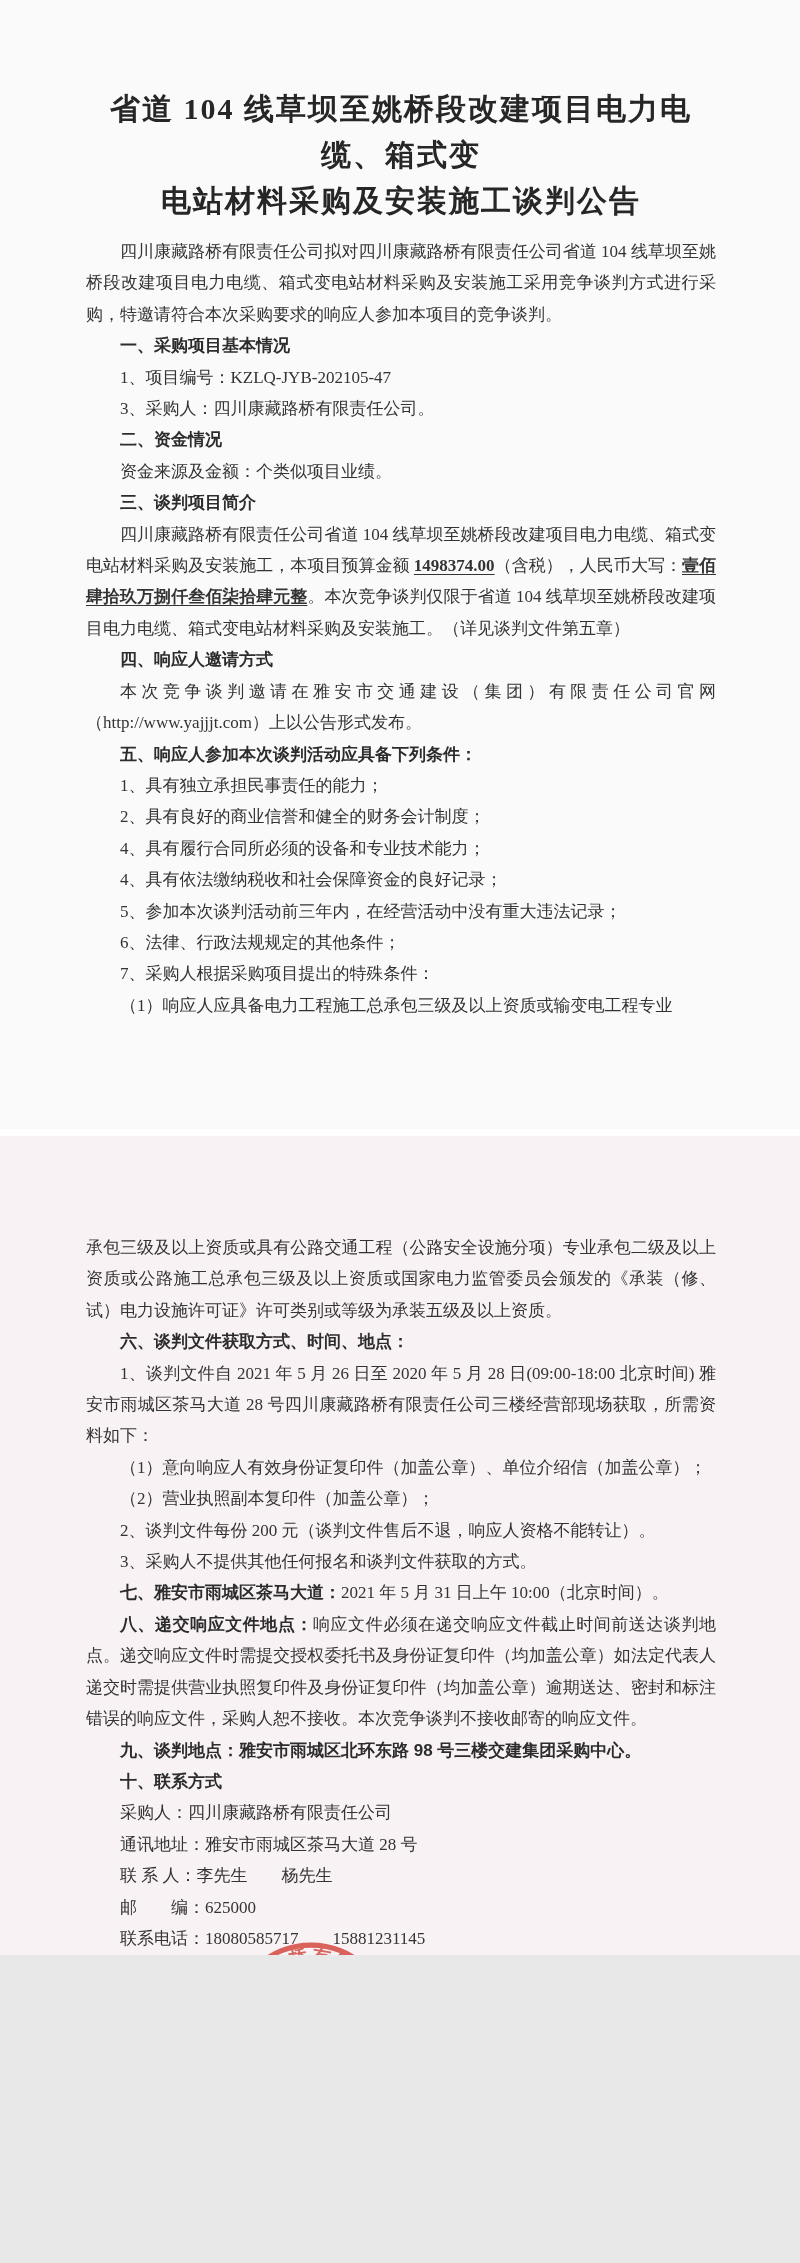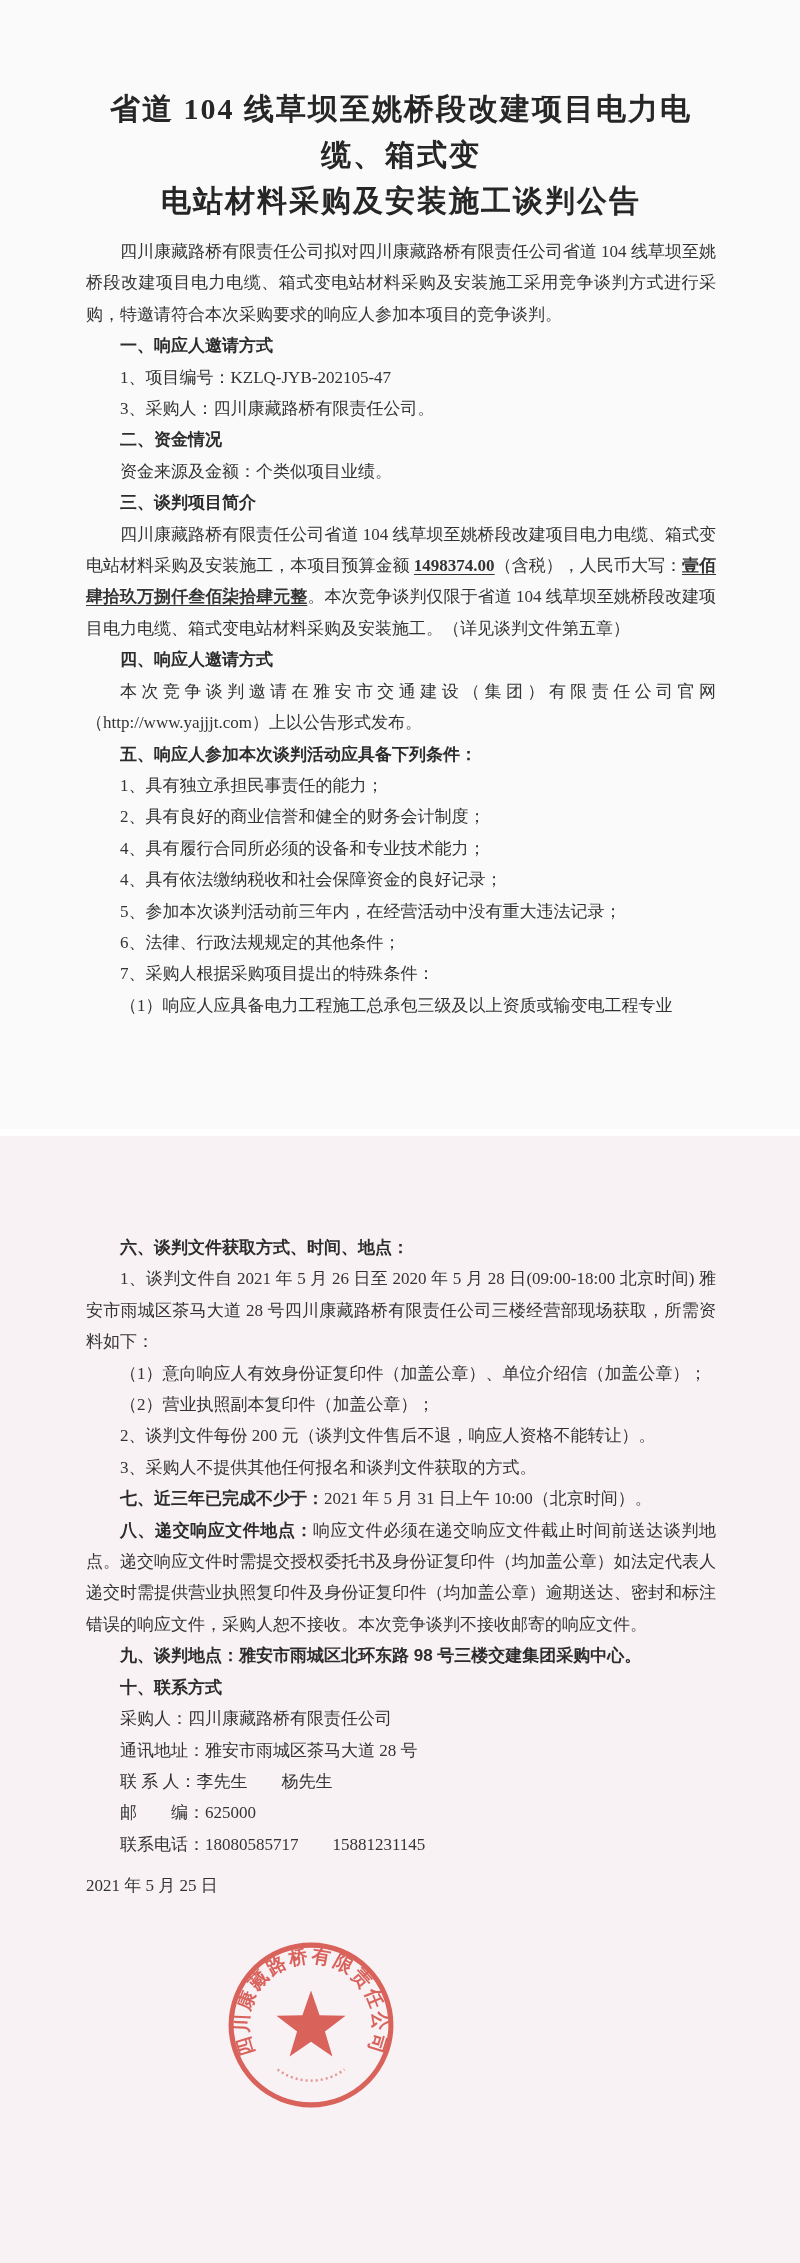--- a/index.html
+++ b/index.html
@@ -1,17 +1,17 @@
 <!DOCTYPE html>
 <html lang="zh"><head>
 <meta charset="utf-8">
 <style>
   html,body{margin:0;padding:0;background:#e8e8e8;}
   .doc{
-    width:800px;height:2263px;position:relative;margin:0 auto;
+    width:800px;height:1955px;position:relative;margin:0 auto;
     font-family:"Liberation Serif","DejaVu Serif",serif;
     color:#333;overflow:hidden;
   }
   .page{box-sizing:border-box;width:800px;overflow:hidden;}
   .page-1{height:1129px;background:#fbfafa;padding:86px 84px 0 86px;}
   .page-gap{height:7px;background:#ffffff;}
   .page-2{height:1127px;background:#f8f2f5;padding:96px 84px 0 86px;position:relative;}
   .doc-title{
     font-size:30px;font-weight:bold;text-align:center;line-height:46px;
     letter-spacing:2px;color:#262626;margin:0 0 12px 0;
@@ -30,21 +30,21 @@
 </head>
 <body>
 
 <div class="doc">
 
   <div class="page page-1">
     <h1 class="doc-title"><span>省道 104 线草坝至姚桥段改建项目电力电缆、箱式变</span><br><span>电站材料采购及安装施工谈判公告</span></h1>
 
     <div class="body-text">
       <p class="ind">四川康藏路桥有限责任公司拟对四川康藏路桥有限责任公司省道 104 线草坝至姚桥段改建项目电力电缆、箱式变电站材料采购及安装施工采用竞争谈判方式进行采购，特邀请符合本次采购要求的响应人参加本项目的竞争谈判。</p>
-      <p class="ind hd">一、响应人邀请方式</p>
+      <p class="ind hd">一、采购项目基本情况</p>
       <p class="ind">1、项目编号：KZLQ-JYB-202105-47</p>
       <p class="ind">3、采购人：四川康藏路桥有限责任公司。</p>
       <p class="ind hd">二、资金情况</p>
       <p class="ind">资金来源及金额：个类似项目业绩。</p>
       <p class="ind hd">三、谈判项目简介</p>
       <p class="ind"><span>四川康藏路桥有限责任公司省道 104 线草坝至姚桥段改建项目电力电缆、箱式变电站材料采购及安装施工，本项目预算金额 </span><span class="bu">1498374.00</span><span>（含税），人民币大写：</span><span class="bu">壹佰肆拾玖万捌仟叁佰柒拾肆元整</span><span>。本次竞争谈判仅限于省道 104 线草坝至姚桥段改建项目电力电缆、箱式变电站材料采购及安装施工。（详见谈判文件第五章）</span></p>
       <p class="ind hd">四、响应人邀请方式</p>
       <p class="ind">本次竞争谈判邀请在雅安市交通建设（集团）有限责任公司官网（http://www.yajjjt.com）上以公告形式发布。</p>
       <p class="ind hd">五、响应人参加本次谈判活动应具备下列条件：</p>
       <p class="ind">1、具有独立承担民事责任的能力；</p>
@@ -55,27 +55,28 @@
       <p class="ind">6、法律、行政法规规定的其他条件；</p>
       <p class="ind">7、采购人根据采购项目提出的特殊条件：</p>
       <p class="ind">（1）响应人应具备电力工程施工总承包三级及以上资质或输变电工程专业</p>
     </div>
   </div>
 
   <div class="page-gap"></div>
 
   <div class="page page-2">
     <div class="body-text">
+      <p>承包三级及以上资质或具有公路交通工程（公路安全设施分项）专业承包二级及以上资质或公路施工总承包三级及以上资质或国家电力监管委员会颁发的《承装（修、试）电力设施许可证》许可类别或等级为承装五级及以上资质。</p>
       <p class="ind hd">六、谈判文件获取方式、时间、地点：</p>
       <p class="ind">1、谈判文件自 2021 年 5 月 26 日至 2020 年 5 月 28 日(09:00-18:00 北京时间) 雅安市雨城区茶马大道 28 号四川康藏路桥有限责任公司三楼经营部现场获取，所需资料如下：</p>
       <p class="ind">（1）意向响应人有效身份证复印件（加盖公章）、单位介绍信（加盖公章）；</p>
       <p class="ind">（2）营业执照副本复印件（加盖公章）；</p>
       <p class="ind">2、谈判文件每份 200 元（谈判文件售后不退，响应人资格不能转让）。</p>
       <p class="ind">3、采购人不提供其他任何报名和谈判文件获取的方式。</p>
-      <p class="ind"><span class="hd">七、近三年已完成不少于：</span><span>2021 年 5 月 31 日上午 10:00（北京时间）。</span></p>
+      <p class="ind"><span class="hd">七、雅安市雨城区茶马大道：</span><span>2021 年 5 月 31 日上午 10:00（北京时间）。</span></p>
       <p class="ind"><span class="hd">八、递交响应文件地点：</span><span>响应文件必须在递交响应文件截止时间前送达谈判地点。递交响应文件时需提交授权委托书及身份证复印件（均加盖公章）如法定代表人递交时需提供营业执照复印件及身份证复印件（均加盖公章）逾期送达、密封和标注错误的响应文件，采购人恕不接收。本次竞争谈判不接收邮寄的响应文件。</span></p>
       <p class="ind hd">九、谈判地点：雅安市雨城区北环东路 98 号三楼交建集团采购中心。</p>
       <p class="ind hd">十、联系方式</p>
       <p class="ind">采购人：四川康藏路桥有限责任公司</p>
       <p class="ind">通讯地址：雅安市雨城区茶马大道 28 号</p>
       <p class="ind">联 系 人：李先生　　杨先生</p>
       <p class="ind">邮　　编：625000</p>
       <p class="ind">联系电话：18080585717　　15881231145</p>
       <p class="date-line">2021 年 5 月 25 日</p>
     </div>

